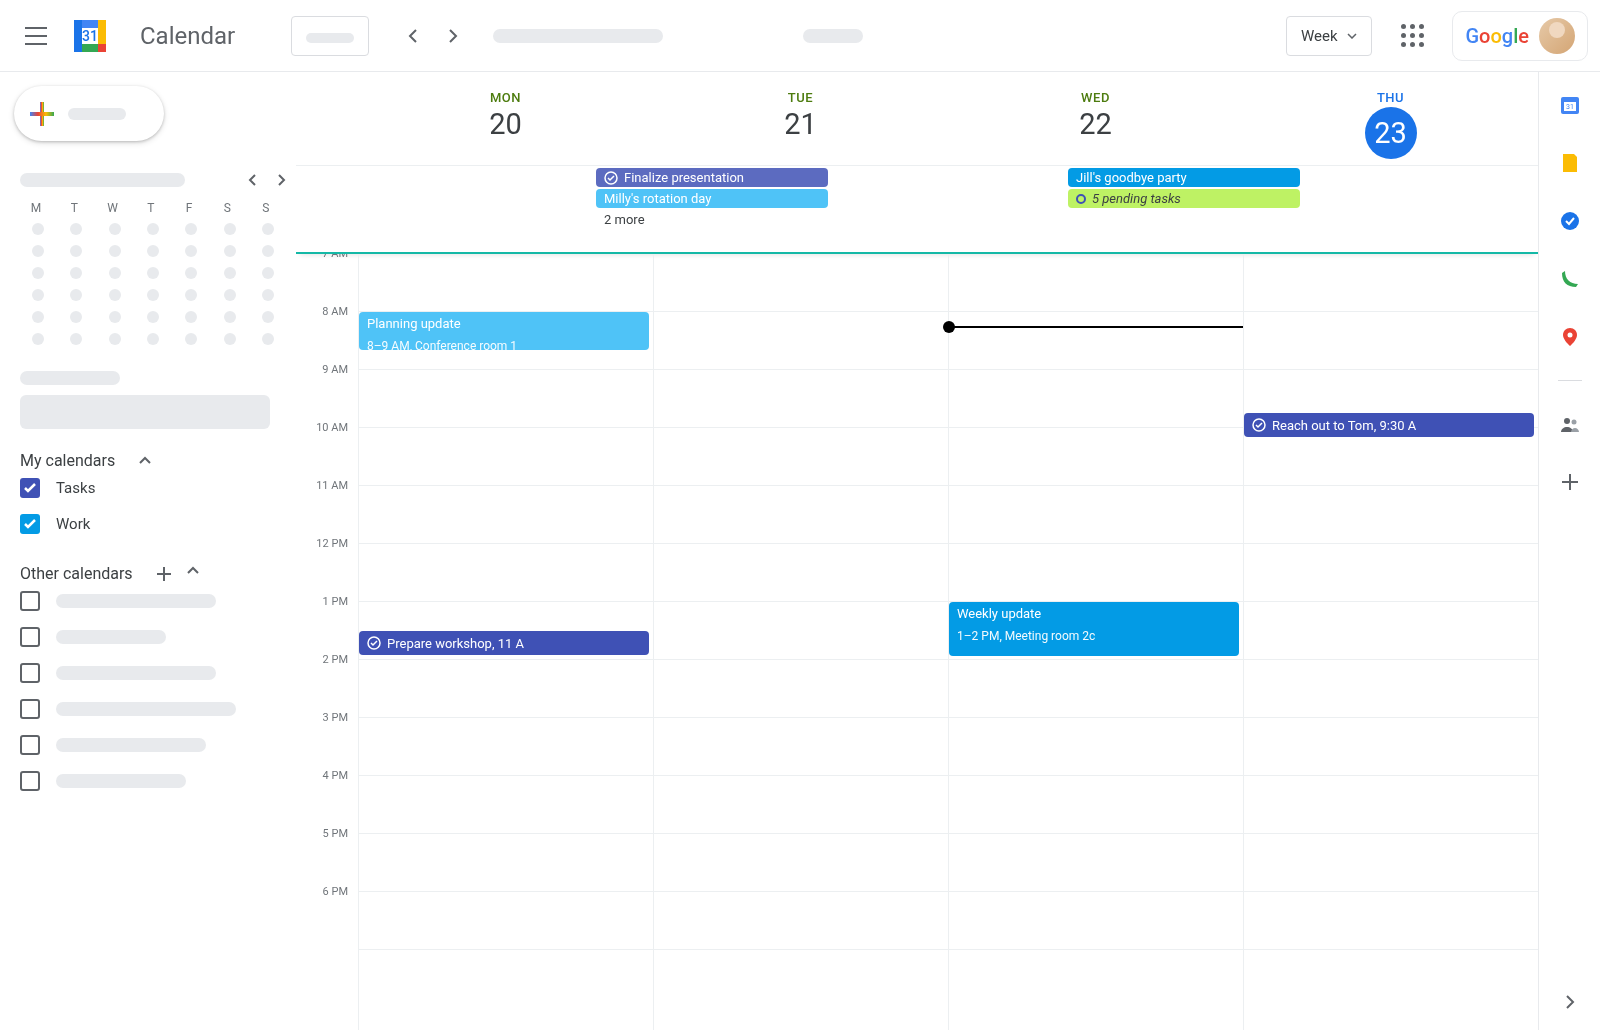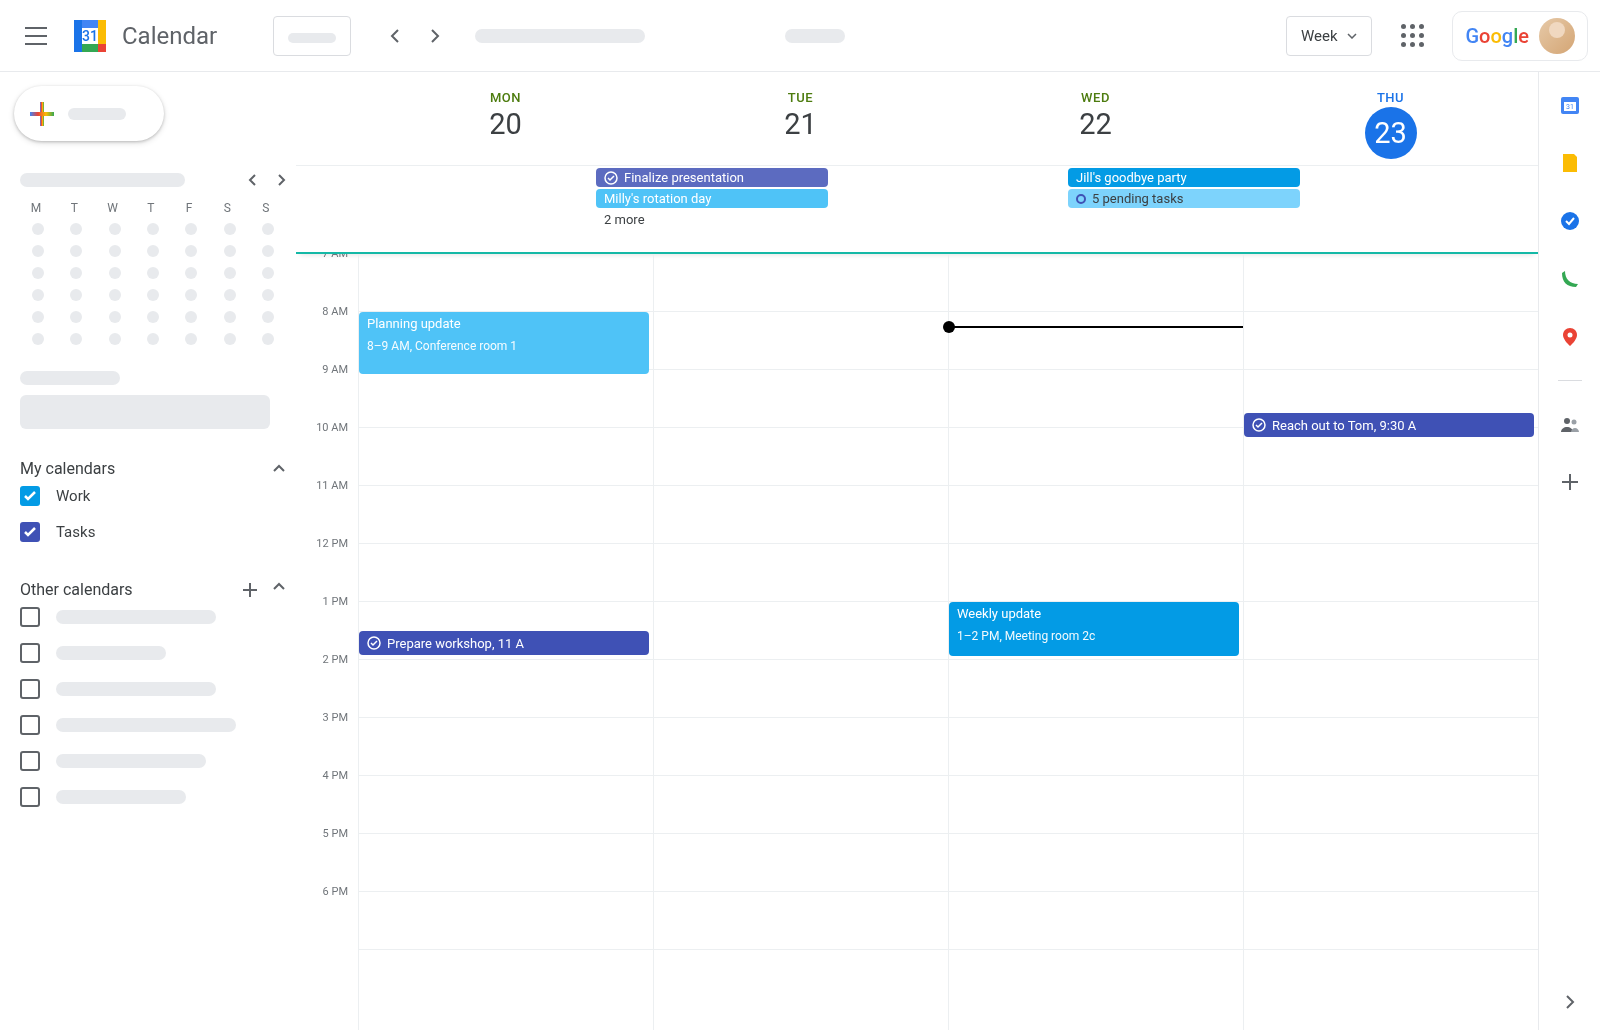--- a/index.html
+++ b/index.html
@@ -3,21 +3,21 @@
 <meta charset="utf-8">
 <style>
 * { margin: 0; padding: 0; box-sizing: border-box; font-family: 'Google Sans', Roboto, Arial, sans-serif; }
 body { background: #fff; overflow: hidden; width: 1600px; height: 1030px; }
 
 
 .header { height: 72px; display: flex; align-items: center; padding: 0 12px; border-bottom: 1px solid #e8eaed; }
 .menu-btn { width: 48px; height: 48px; display: flex; align-items: center; justify-content: center; border-radius: 50%; cursor: pointer; }
 .logo-box { display: flex; align-items: center; margin-left: 8px; }
 .gcal-logo { width: 44px; height: 44px; position: relative; }
-.app-name { font-size: 24px; color: #5f6368; margin-left: 10px; font-weight: 400; }
+.app-name { font-size: 24px; color: #5f6368; margin-left: 28px; font-weight: 400; }
 
 .today-btn { margin-left: 56px; height: 40px; width: 78px; border: 1px solid #dadce0; border-radius: 4px; background: #fff; position: relative; }
 .today-btn::after { content:''; position:absolute; left:14px; right:14px; top:16px; height:10px; background:#e8eaed; border-radius:5px; }
 
 .nav-chevrons { display: flex; margin-left: 24px; }
 .chevron-btn { width: 40px; height: 40px; display: flex; align-items: center; justify-content: center; border-radius: 50%; cursor: pointer; color: #5f6368; }
 
 .date-range-ph { margin-left: 20px; width: 170px; height: 14px; background: #e8eaed; border-radius: 7px; }
 .header-mid-ph { margin-left: 140px; width: 60px; height: 14px; background: #e8eaed; border-radius: 7px; }
 
@@ -47,21 +47,21 @@
 .mini-nav { display:flex; gap:20px; color:#5f6368; }
 .mini-grid { display:grid; grid-template-columns: repeat(7, 1fr); gap:10px 2px; }
 .mini-dow { text-align:center; font-size:12px; color:#70757a; width:32px; }
 .mini-day { width:12px; height:12px; background:#e8eaed; border-radius:50%; justify-self:center; }
 
 .side-block { margin-top: 26px; padding: 0 6px; }
 .side-ph { height:14px; background:#e8eaed; border-radius:7px; margin-bottom:10px; }
 .side-ph.w100 { width:100px; }
 .side-ph.tall { height:34px; width:250px; border-radius:6px; }
 
-.section-head { display:flex; align-items:center; justify-content:space-between; margin-top:30px; padding: 0 6px; gap: 23px; }
+.section-head { display:flex; align-items:center; justify-content:flex-start; margin-top:22px; padding: 0 6px; gap: 23px; }
 .section-head h3 { font-size:16px; font-weight:400; color:#3c4043; }
 .section-head .icons { display:flex; gap:14px; color:#5f6368; }
 .cal-item { display:flex; align-items:center; gap:16px; padding: 8px 6px; font-size:15px; color:#3c4043; }
 .checkbox { width:20px; height:20px; border-radius:3px; display:flex; align-items:center; justify-content:center; }
 .checkbox.checked-blue { background:#039be5; }
 .checkbox.checked-indigo { background:#3f51b5; }
 .checkbox.empty { border: 2px solid #5f6368; }
 .checkbox svg { width:16px; height:16px; }
 .other-item .ph { height:14px; background:#e8eaed; border-radius:7px; }
 
@@ -73,21 +73,21 @@
 .dow { font-size:13px; font-weight:500; color:#4d7c0f; letter-spacing:0.5px; }
 .dow.today { color:#1a73e8; }
 .dom { font-size:29px; color:#3c4043; margin-top:2px; font-weight:400; }
 .dom.today { background:#1a73e8; color:#fff; width:52px; height:52px; border-radius:50%; display:inline-flex; align-items:center; justify-content:center; }
 .allday-col { flex:1; padding:2px; position:relative; }
 .chip { border-radius:4px; padding: 2px 8px; font-size:13px; color:#fff; margin-bottom:2px; display:flex; align-items:center; gap:6px; white-space:nowrap; overflow:hidden; }
 .chip.dark-indigo { background:#5c6bc0; }
 .chip.light-blue { background:#4fc3f7; color:#fff; }
 .chip.white { background:#fff; color:#3c4043; border:0; }
 .chip .task-icon { width:14px; height:14px; flex-shrink:0; }
-.chip.muted { background:#7dd3fc; color:#3c4043; }
+.chip.muted { background:#bef264; color:#3c4043;font-style:italic; }
 .bullet { width:10px; height:10px; border-radius:50%; border:2px solid #3f51b5; flex-shrink:0; }
 
 .time-grid { display:flex; height: calc(100% - 182px); overflow:hidden; position:relative; }
 .time-axis { width:62px; text-align:right; padding-right:10px; font-size:11px; color:#70757a; }
 .time-label { height:58px; position:relative; top:-7px; }
 .grid-cols { flex:1; display:flex; position:relative; }
 .day-col { flex:1; border-left: 1px solid #eceff1; position:relative; }
 .hour-line { height:58px; border-bottom:1px solid #eceff1; }
 
 .event { position:absolute; left:0; right:4px; border-radius:4px; padding: 4px 8px; font-size:13px; color:#fff; overflow:hidden; cursor:pointer; }
@@ -254,34 +254,34 @@
 
     <div class="section-head">
       <h3>My calendars</h3>
       <div class="icons">
           <svg width="14" height="9" viewBox="0 0 14 9">
             <path d="M2 7l5-5 5 5" stroke="#5f6368" stroke-width="2" fill="none"></path>
           </svg>
         </div>
     </div>
     <div class="cal-item">
+      <div class="checkbox checked-indigo">
+          <svg viewBox="0 0 16 16">
+            <path d="M3 8l3 3 7-7" stroke="#fff" stroke-width="2.5" fill="none"></path>
+          </svg>
+        </div>
+      <span>Tasks</span>
+    </div>
+    <div class="cal-item">
       <div class="checkbox checked-blue">
           <svg viewBox="0 0 16 16">
             <path d="M3 8l3 3 7-7" stroke="#fff" stroke-width="2.5" fill="none"></path>
           </svg>
         </div>
       <span>Work</span>
-    </div>
-    <div class="cal-item">
-      <div class="checkbox checked-indigo">
-          <svg viewBox="0 0 16 16">
-            <path d="M3 8l3 3 7-7" stroke="#fff" stroke-width="2.5" fill="none"></path>
-          </svg>
-        </div>
-      <span>Tasks</span>
     </div>
 
     <div class="section-head">
       <h3>Other calendars</h3>
       <div class="icons">
         <svg width="16" height="16" viewBox="0 0 16 16">
             <path d="M8 1v14M1 8h14" stroke="#5f6368" stroke-width="2"></path>
           </svg>
         <svg width="14" height="9" viewBox="0 0 14 9">
             <path d="M2 7l5-5 5 5" stroke="#5f6368" stroke-width="2" fill="none"></path>
@@ -385,21 +385,21 @@
             <div class="hour-line"></div>
             <div class="hour-line"></div>
             <div class="hour-line"></div>
             <div class="hour-line"></div>
             <div class="hour-line"></div>
             <div class="hour-line"></div>
             <div class="hour-line"></div>
             <div class="hour-line"></div>
             <div class="hour-line"></div>
             <div class="hour-line"></div>
-          <div class="event skyblue" style="top:58px; height:62px">
+          <div class="event skyblue" style="top:58px; height:38px">
             <div>Planning update</div>
             <div class="line2">8–9 AM, Conference room 1</div>
           </div>
           <div class="event indigo" style="top:377px; height:24px; display:flex; align-items:center; gap:6px">
             <svg class="task-icon" viewBox="0 0 14 14" width="14" height="14">
                 <circle cx="7" cy="7" r="6" stroke="#fff" stroke-width="1.5" fill="none"></circle>
                 <path d="M4 7l2 2 4-4" stroke="#fff" stroke-width="1.5" fill="none"></path>
               </svg>
             <span>Prepare workshop, 11 A</span>
           </div>

